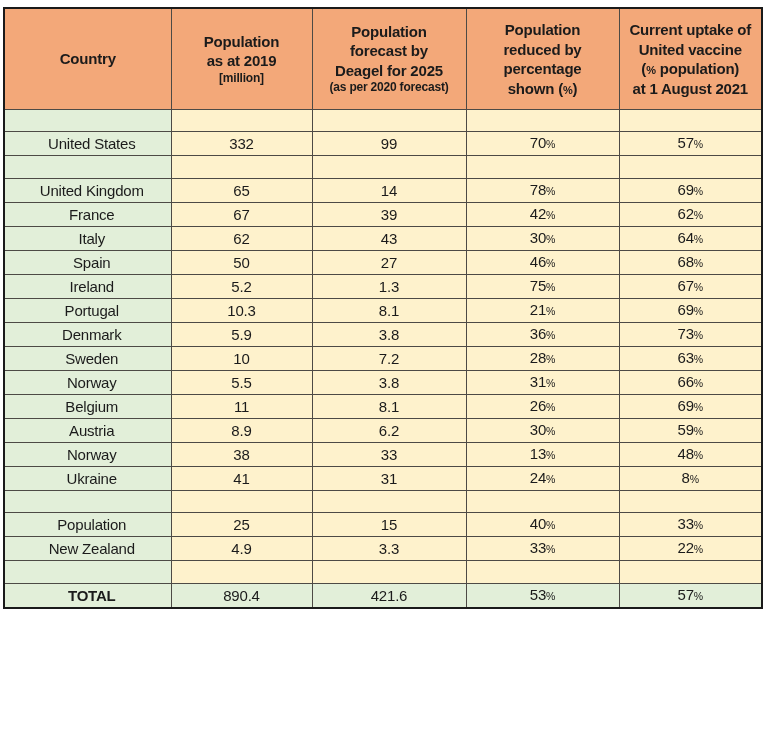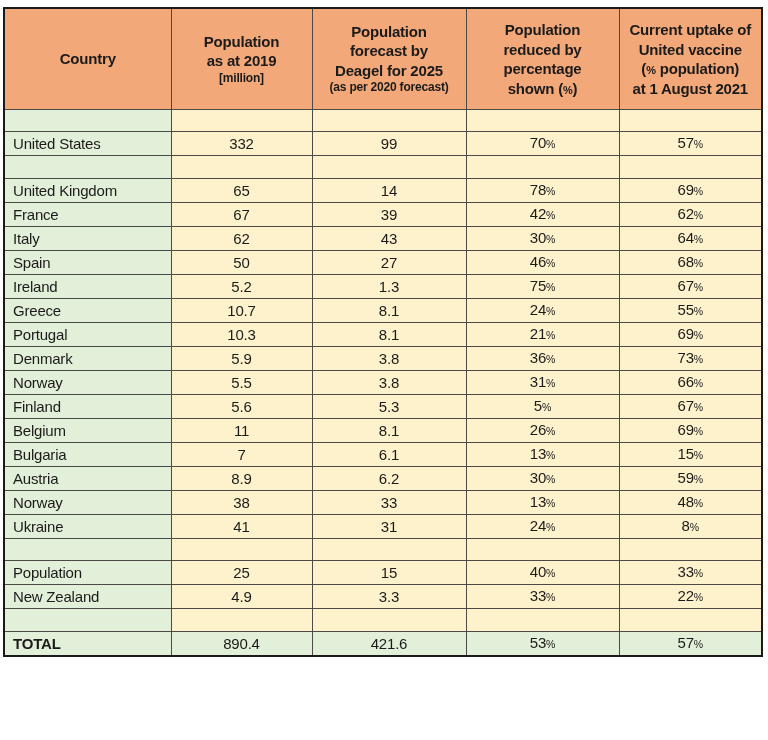--- a/index.html
+++ b/index.html
@@ -42,21 +42,21 @@
   .pct-h  { font-size: 11px; }
   
   .grid td {
     height: 21.4px;
     font-size: 15px;
     line-height: 21px;
     padding: 0;
   }
   td.country {
     background: var(--green, #E2EFD9);
-    text-align: left;
+    text-align: center;
     padding-left: 8px;
   }
   td.num {
     background: var(--cream, #FEF2CC);
     text-align: center;
   }
   .pct { font-size: 10.5px; }
   .row-total td { background: var(--green, #E2EFD9) !important; }
   .row-total td.country { font-weight: bold; }
 </style>
@@ -153,67 +153,53 @@
           <td class="num"><span>68</span><span class="pct">%</span></td>
         </tr>
         <tr class="row-data">
           <td class="country">Ireland</td>
           <td class="num">5.2</td>
           <td class="num">1.3</td>
           <td class="num"><span>75</span><span class="pct">%</span></td>
           <td class="num"><span>67</span><span class="pct">%</span></td>
         </tr>
         <tr class="row-data">
-          <td class="country">Greece</td>
-          <td class="num">10.7</td>
-          <td class="num">8.1</td>
-          <td class="num"><span>24</span><span class="pct">%</span></td>
-          <td class="num"><span>55</span><span class="pct">%</span></td>
-        </tr>
-        <tr class="row-data">
           <td class="country">Portugal</td>
           <td class="num">10.3</td>
           <td class="num">8.1</td>
           <td class="num"><span>21</span><span class="pct">%</span></td>
           <td class="num"><span>69</span><span class="pct">%</span></td>
         </tr>
         <tr class="row-data">
           <td class="country">Denmark</td>
           <td class="num">5.9</td>
           <td class="num">3.8</td>
           <td class="num"><span>36</span><span class="pct">%</span></td>
           <td class="num"><span>73</span><span class="pct">%</span></td>
         </tr>
         <tr class="row-data">
+          <td class="country">Sweden</td>
+          <td class="num">10</td>
+          <td class="num">7.2</td>
+          <td class="num"><span>28</span><span class="pct">%</span></td>
+          <td class="num"><span>63</span><span class="pct">%</span></td>
+        </tr>
+        <tr class="row-data">
           <td class="country">Norway</td>
           <td class="num">5.5</td>
           <td class="num">3.8</td>
           <td class="num"><span>31</span><span class="pct">%</span></td>
           <td class="num"><span>66</span><span class="pct">%</span></td>
         </tr>
         <tr class="row-data">
-          <td class="country">Finland</td>
-          <td class="num">5.6</td>
-          <td class="num">5.3</td>
-          <td class="num"><span>5</span><span class="pct">%</span></td>
-          <td class="num"><span>67</span><span class="pct">%</span></td>
-        </tr>
-        <tr class="row-data">
           <td class="country">Belgium</td>
           <td class="num">11</td>
           <td class="num">8.1</td>
           <td class="num"><span>26</span><span class="pct">%</span></td>
           <td class="num"><span>69</span><span class="pct">%</span></td>
-        </tr>
-        <tr class="row-data">
-          <td class="country">Bulgaria</td>
-          <td class="num">7</td>
-          <td class="num">6.1</td>
-          <td class="num"><span>13</span><span class="pct">%</span></td>
-          <td class="num"><span>15</span><span class="pct">%</span></td>
         </tr>
         <tr class="row-data">
           <td class="country">Austria</td>
           <td class="num">8.9</td>
           <td class="num">6.2</td>
           <td class="num"><span>30</span><span class="pct">%</span></td>
           <td class="num"><span>59</span><span class="pct">%</span></td>
         </tr>
         <tr class="row-data">
           <td class="country">Norway</td>

